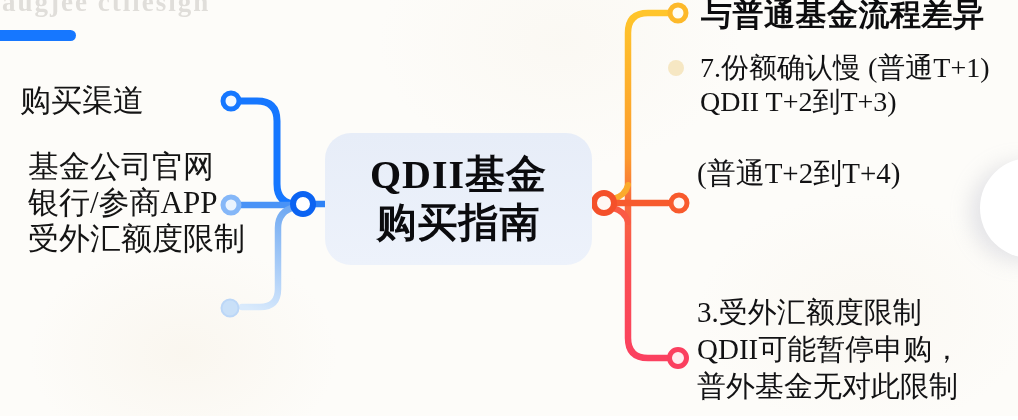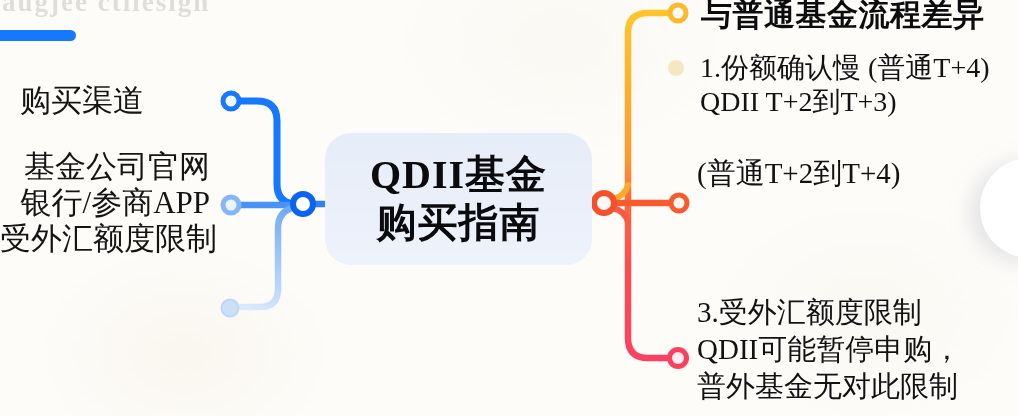--- a/index.html
+++ b/index.html
@@ -32,21 +32,21 @@
   }
 
   .lbl-channel-title{
     left:20px;top:84px;width:193px;text-align:left;
     font-size:31px;line-height:34px;white-space:nowrap;
   }
   .lbl-channels{
     left:0;top:149px;width:210px;text-align:right;
     font-size:31px;line-height:36px;
   }
-  .lbl-channels div{white-space:nowrap;}
+  .lbl-channels div{white-space:nowrap;margin-left:28px;}
 
   .r-title{
     left:701px;top:-6px;font-size:31px;font-weight:700;
     letter-spacing:.5px;white-space:nowrap;color:#0c0c0e;
   }
   .r-item{color:#121214;}
   .r-item div{white-space:nowrap;}
   .r-item1{left:700px;top:51px;font-size:28px;line-height:34px;}
   .r-item2{left:697px;top:155px;font-size:29px;line-height:36px;}
   .r-item3{left:697px;top:294px;font-size:29px;line-height:37px;}
@@ -111,21 +111,21 @@
 
   <div class="abs lbl-channels">
     <div>基金公司官网</div>
     <div>银行/参商APP</div>
     <div>受外汇额度限制</div>
   </div>
 
   <div class="abs r-title">与普通基金流程差异</div>
 
   <div class="abs r-item r-item1">
-    <div>1.份额确认慢 (普通T+4)</div>
+    <div>7.份额确认慢 (普通T+1)</div>
     <div>QDII T+2到T+3)</div>
   </div>
 
   <div class="abs r-item r-item2">
     <div> (普通T+2到T+4)</div>
   </div>
 
   <div class="abs r-item r-item3">
     <div>3.受外汇额度限制</div>
     <div>QDII可能暂停申购，</div>

